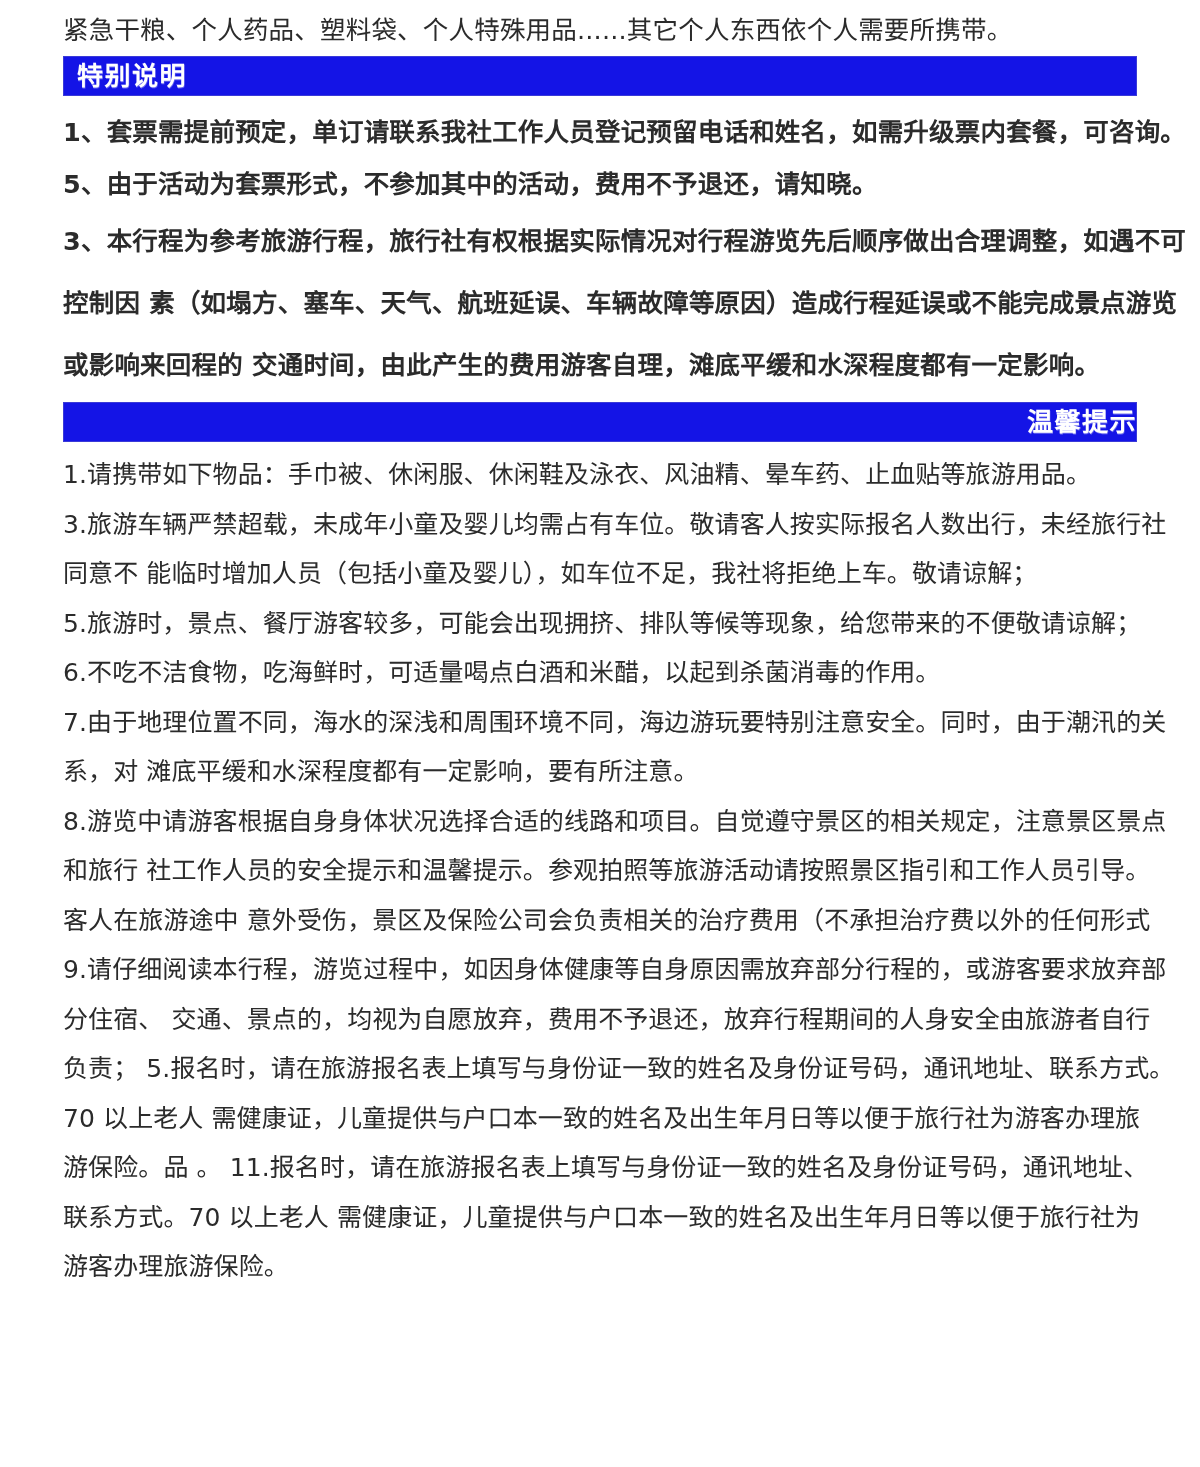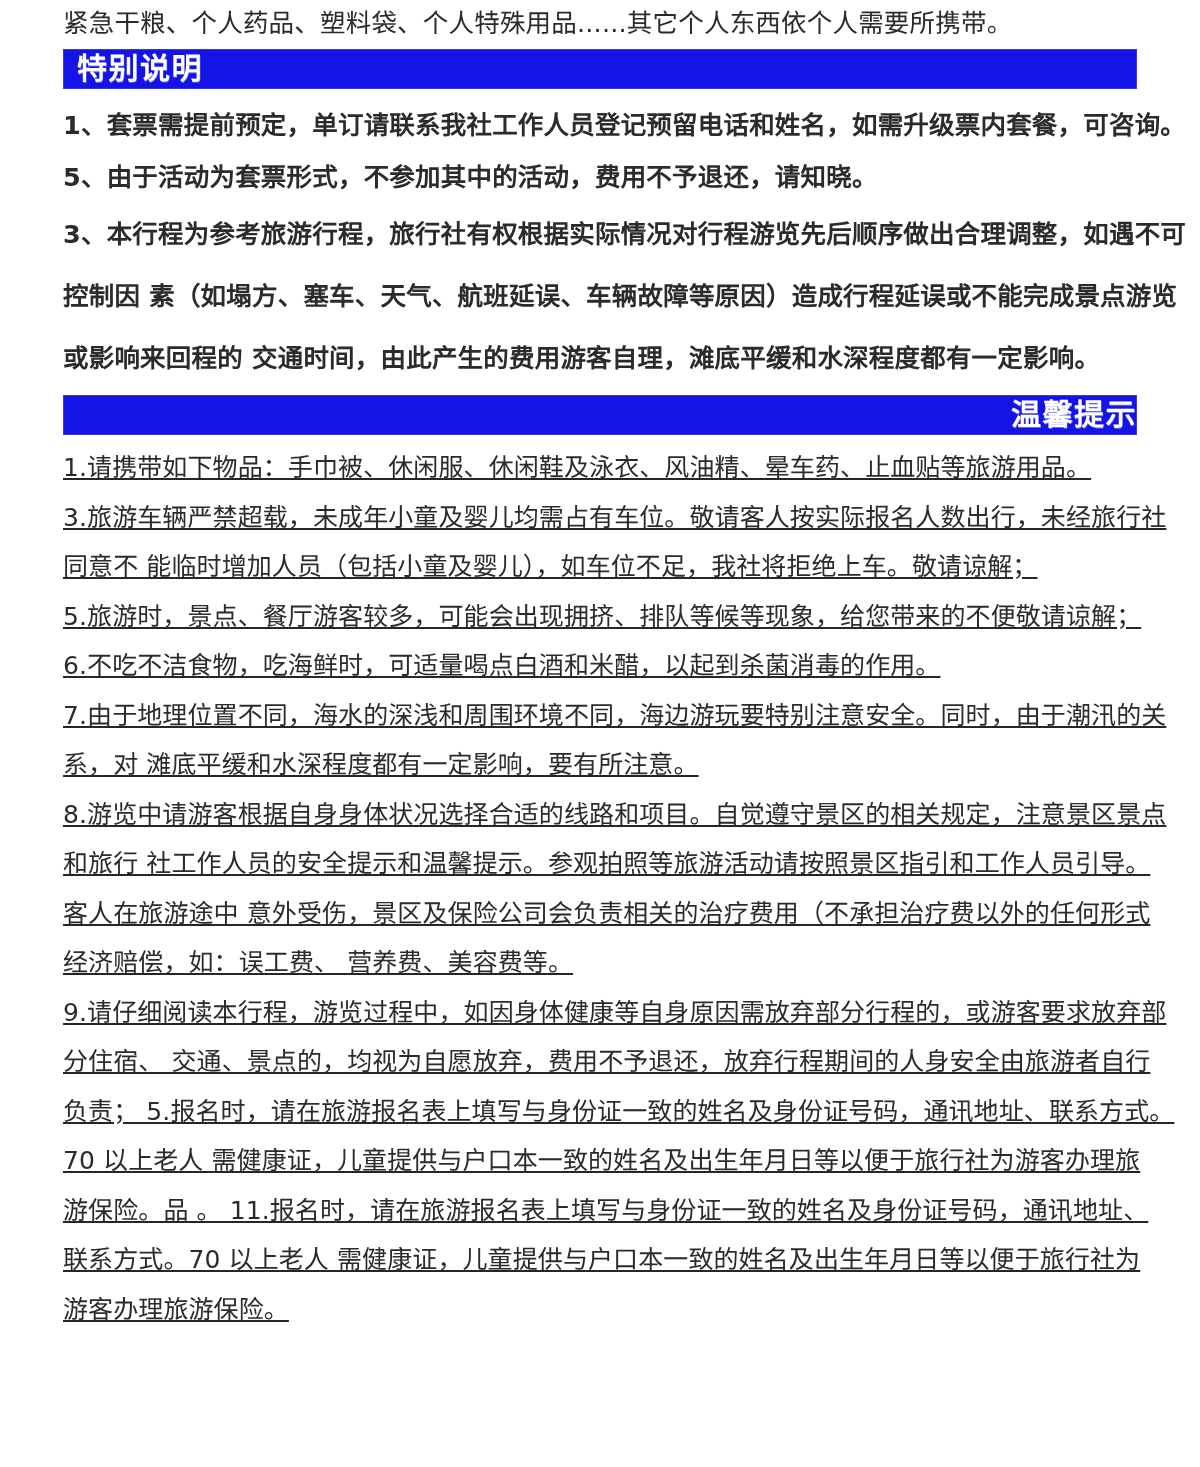--- a/index.html
+++ b/index.html
@@ -23,41 +23,41 @@
     height: 1467px;
     background: #ffffff;
     box-sizing: border-box;
     padding: 0 63px 0 63px;
   }
 
   
   .intro-line {
     font-size: 25.5px;
     line-height: 40px;
-    padding-top: 3px;
+    padding-top: 10px;
     letter-spacing: 0.2px;
     color: #2b2b2b;
     white-space: nowrap;
   }
 
   
   .section-bar {
     background: #1414e6;
     height: 40px;
     margin-top: 6px;
     margin-bottom: 4px;
     display: flex;
     align-items: center;
     box-sizing: border-box;
     padding-left: 14px;
     box-shadow: 0 0 0 1px #3a3ad8 inset;
   }
   .section-bar-title {
     color: #ffffff;
-    font-size: 30px;
+    font-size: 26px;
     font-weight: bold;
     letter-spacing: 1.5px;
     line-height: 1;
     text-shadow: 0.5px 0.5px 0 rgba(255,255,255,0.35);
   }
 
   
   .block-special {
     margin-top: 10px;
     font-weight: bold;
@@ -69,21 +69,20 @@
     letter-spacing: 0.2px;
     white-space: nowrap;
   }
   .block-special .para-line.tight {
     line-height: 52px;
   }
 
   
   .block-tips {
     margin-top: 8px;
-    text-decoration: underline;
   }
   .block-tips .para-line {
     font-size: 25px;
     line-height: 49.5px;
     color: #2b2b2b;
     letter-spacing: 0.1px;
     white-space: nowrap;
   }
 </style>
 </head>
@@ -119,21 +118,20 @@
     <div class="para-line">5.旅游时，景点、餐厅游客较多，可能会出现拥挤、排队等候等现象，给您带来的不便敬请谅解；</div>
 
     <div class="para-line">6.不吃不洁食物，吃海鲜时，可适量喝点白酒和米醋，以起到杀菌消毒的作用。</div>
 
     <div class="para-line">7.由于地理位置不同，海水的深浅和周围环境不同，海边游玩要特别注意安全。同时，由于潮汛的关</div>
     <div class="para-line">系，对 滩底平缓和水深程度都有一定影响，要有所注意。</div>
 
     <div class="para-line">8.游览中请游客根据自身身体状况选择合适的线路和项目。自觉遵守景区的相关规定，注意景区景点</div>
     <div class="para-line">和旅行 社工作人员的安全提示和温馨提示。参观拍照等旅游活动请按照景区指引和工作人员引导。</div>
     <div class="para-line">客人在旅游途中 意外受伤，景区及保险公司会负责相关的治疗费用（不承担治疗费以外的任何形式</div>
-    <div class="para-line">经济赔偿，如：误工费、 营养费、美容费等。</div>
 
     <div class="para-line">9.请仔细阅读本行程，游览过程中，如因身体健康等自身原因需放弃部分行程的，或游客要求放弃部</div>
     <div class="para-line">分住宿、 交通、景点的，均视为自愿放弃，费用不予退还，放弃行程期间的人身安全由旅游者自行</div>
     <div class="para-line">负责； 5.报名时，请在旅游报名表上填写与身份证一致的姓名及身份证号码，通讯地址、联系方式。</div>
     <div class="para-line">70 以上老人 需健康证，儿童提供与户口本一致的姓名及出生年月日等以便于旅行社为游客办理旅</div>
     <div class="para-line">游保险。品 。 11.报名时，请在旅游报名表上填写与身份证一致的姓名及身份证号码，通讯地址、</div>
     <div class="para-line">联系方式。70 以上老人 需健康证，儿童提供与户口本一致的姓名及出生年月日等以便于旅行社为</div>
     <div class="para-line">游客办理旅游保险。</div>
   </div>
 

